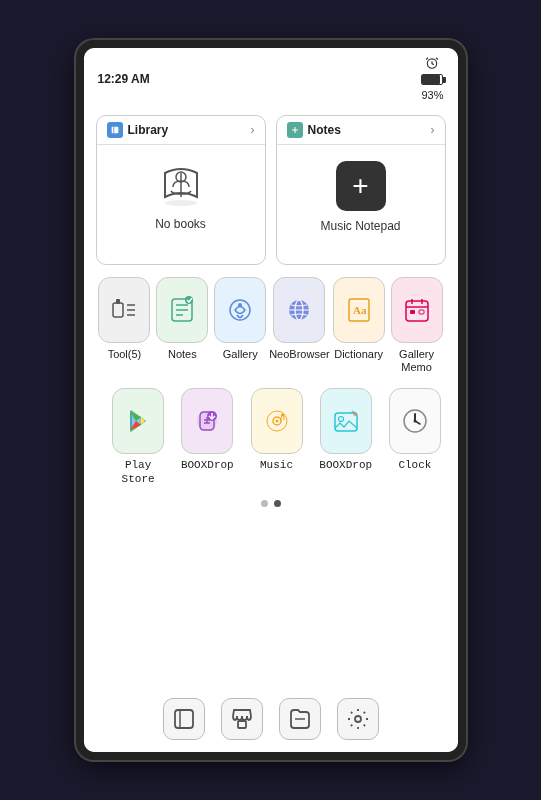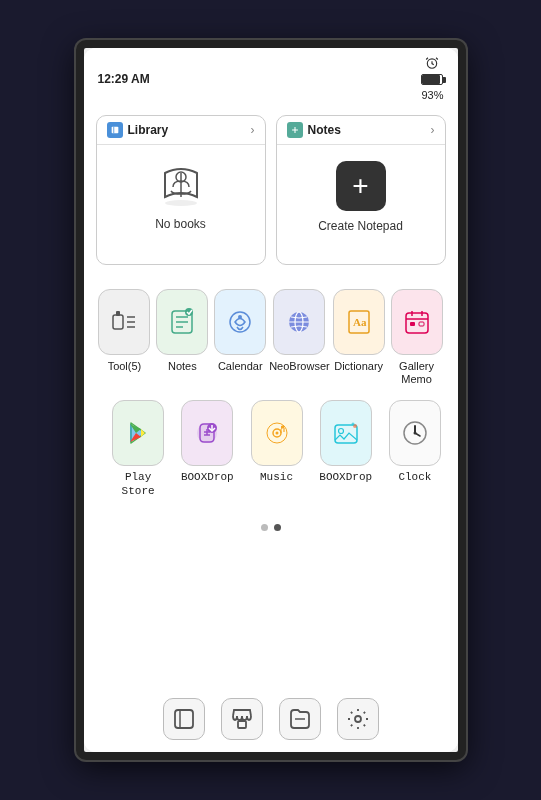--- a/index.html
+++ b/index.html
@@ -10,21 +10,21 @@
       display: flex;
       align-items: center;
       justify-content: center;
       font-family: 'Arial', sans-serif;
       overflow: hidden;
     }
     .device {
       width: 390px;
       height: 720px;
       background: #f0f0f0;
-      border-radius: 10px;
+      border-radius: 18px;
       border: 8px solid #222;
       position: relative;
       overflow: hidden;
       box-shadow: 0 0 0 2px #444, 0 8px 32px rgba(0,0,0,0.7);
     }
     .screen {
       width: 100%;
       height: 100%;
       background: #fff;
       border-radius: 12px;
@@ -77,21 +77,21 @@
       background: #333;
       border-radius: 1px;
     }
     
     .main-content {
       flex: 1;
       padding: 10px 12px;
       overflow: hidden;
       display: flex;
       flex-direction: column;
-      gap: 24px;
+      gap: 12px;
     }
     
     .widget-row {
       display: flex;
       gap: 10px;
     }
     .widget {
       flex: 1;
       border: 1.5px solid #ccc;
       border-radius: 10px;
@@ -300,21 +300,21 @@
                 <svg width="10" height="10" viewBox="0 0 24 24" fill="none" stroke="white" stroke-width="2.5">
                     <path d="M12 5v14M5 12h14"></path>
                   </svg>
               </div>
               <span>Notes</span>
             </div>
             <span class="widget-chevron">›</span>
           </div>
           <div class="widget-body">
             <div class="add-button">+</div>
-            <span class="widget-label">Create Notepad</span>
+            <span class="widget-label">Music Notepad</span>
           </div>
         </div>
       </div>
 
       <div class="app-section">
 
         <div class="app-row">
 
           <div class="app-item">
             <div class="app-icon app-tool">
@@ -345,21 +345,21 @@
 
           <div class="app-item">
             <div class="app-icon app-pushread">
               <svg width="30" height="30" viewBox="0 0 30 30">
                 <rect x="5" y="5" width="20" height="20" rx="10" fill="none" stroke="#5b8dd9" stroke-width="1.5"></rect>
                 <path d="M10 15 Q15 8 20 15 Q15 22 10 15Z" fill="none" stroke="#5b8dd9" stroke-width="1.5"></path>
                 <circle cx="15" cy="10" r="2" fill="#5b8dd9"></circle>
                 <path d="M12 20 Q15 25 18 20" fill="none" stroke="#5b8dd9" stroke-width="1.5"></path>
               </svg>
             </div>
-            <span class="app-label">Calendar</span>
+            <span class="app-label">Gallery</span>
           </div>
 
           <div class="app-item">
             <div class="app-icon app-neo">
               <svg width="30" height="30" viewBox="0 0 30 30">
                 <circle cx="15" cy="15" r="10" fill="#7b8cde" stroke="none"></circle>
                 <ellipse cx="15" cy="15" rx="4" ry="10" fill="none" stroke="white" stroke-width="1.2"></ellipse>
                 <line x1="5" y1="15" x2="25" y2="15" stroke="white" stroke-width="1.2"></line>
                 <path d="M7 10 Q15 12 23 10" fill="none" stroke="white" stroke-width="1"></path>
                 <path d="M7 20 Q15 18 23 20" fill="none" stroke="white" stroke-width="1"></path>

